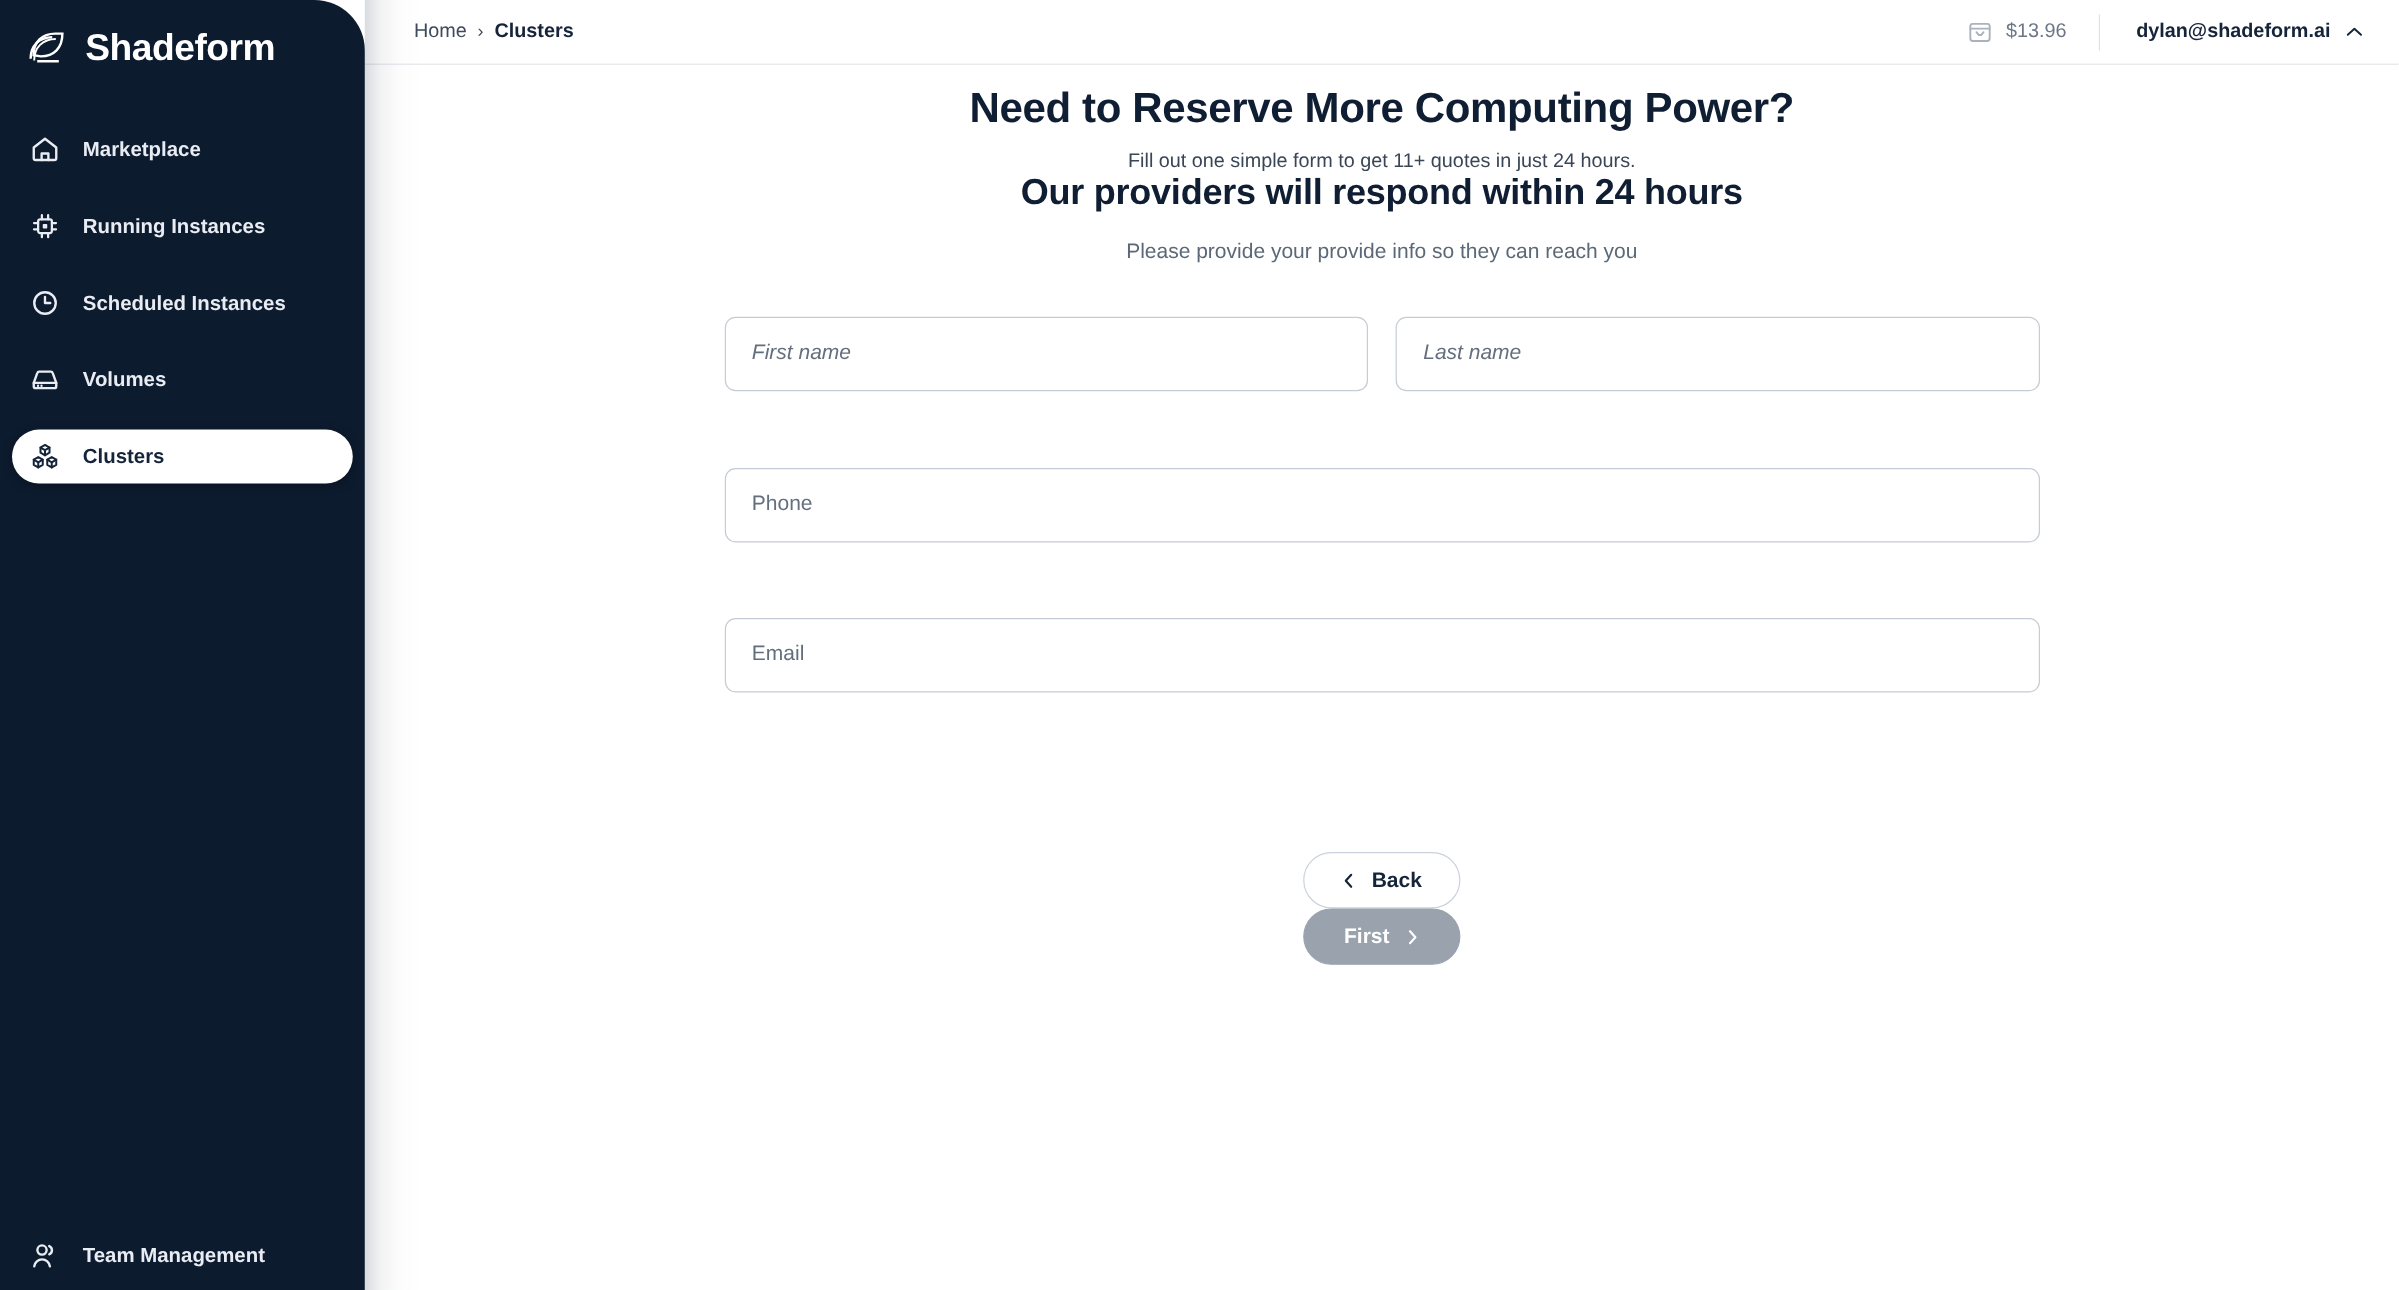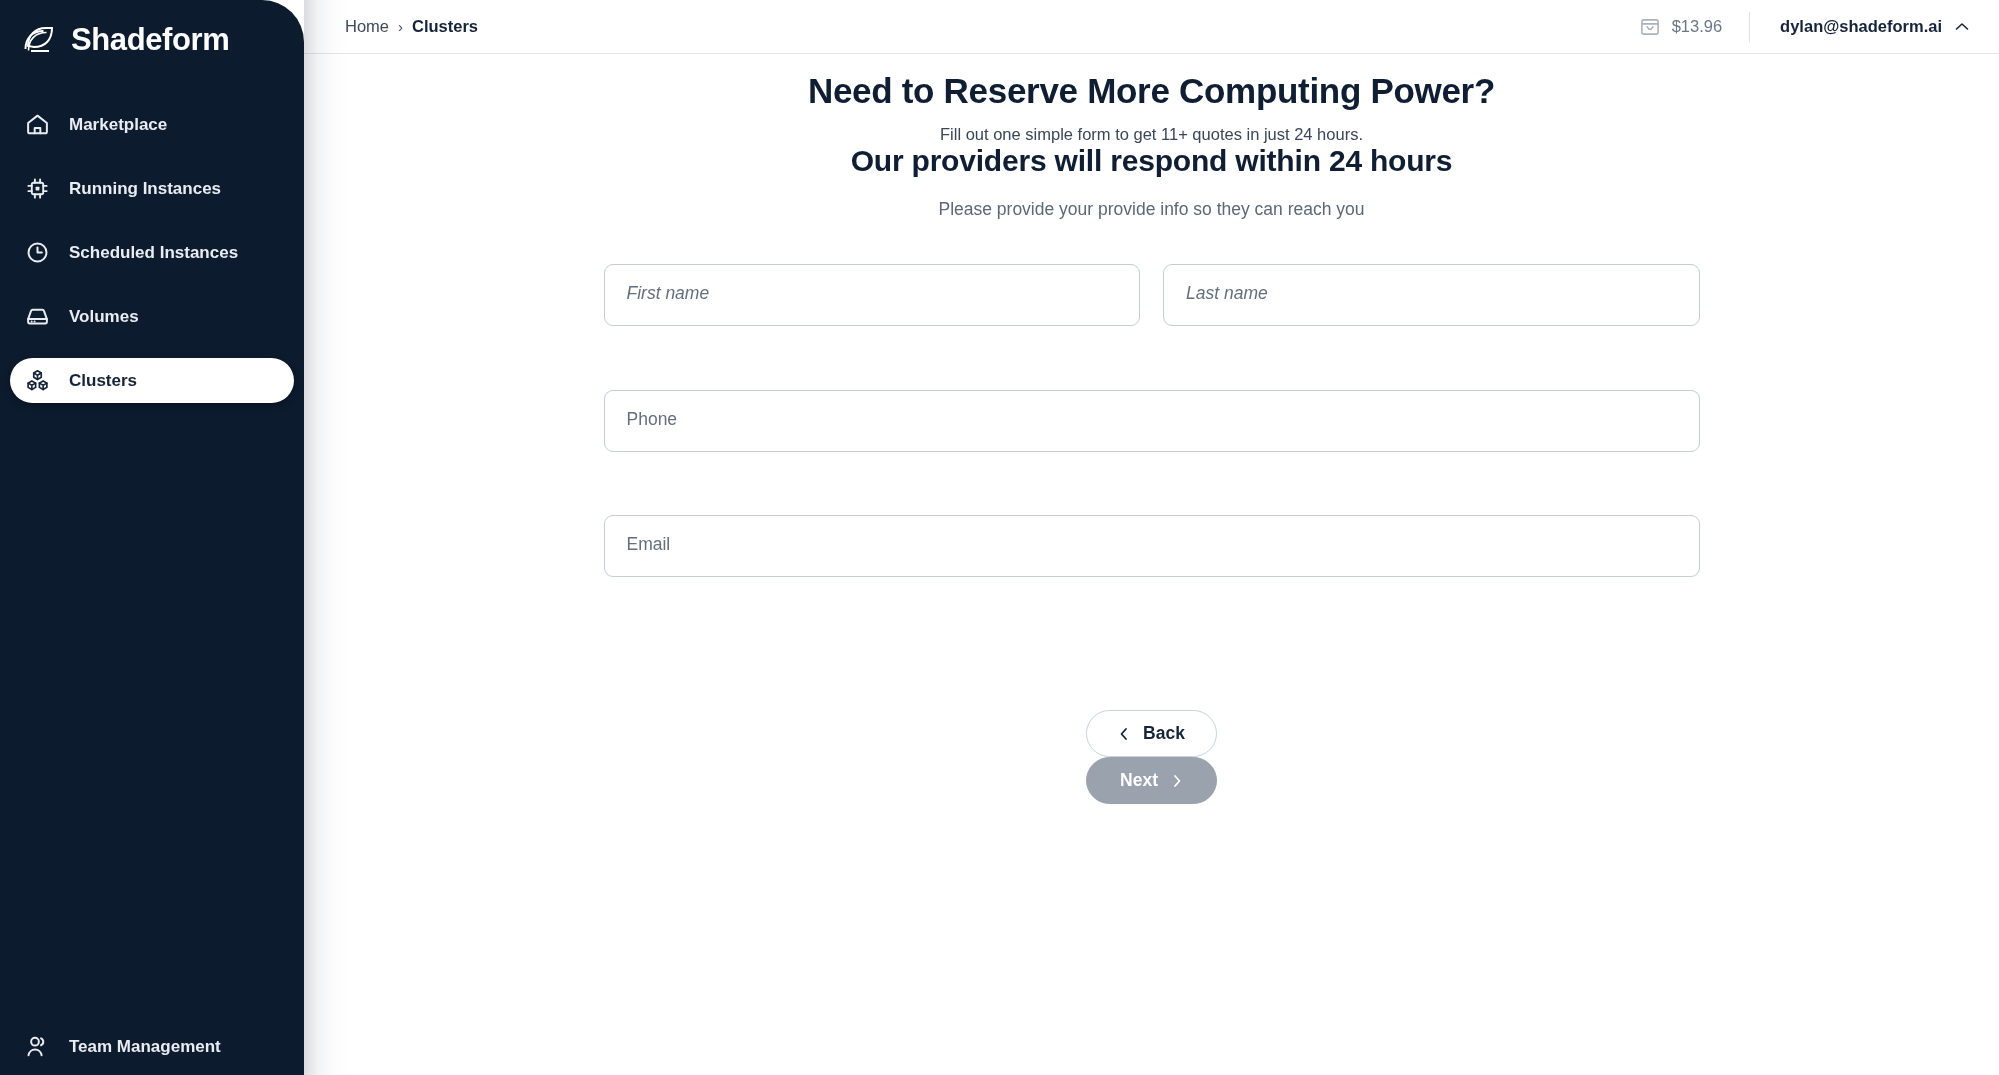--- a/index.html
+++ b/index.html
@@ -342,21 +342,21 @@
     </div>
 
     <div class="footer-row">
       <div class="btn btn-back">
         <svg class="chev" viewBox="0 0 12 16" fill="none" stroke="#16243a" stroke-width="1.8" stroke-linecap="round" stroke-linejoin="round">
           <path d="M8 3 L3.5 8 L8 13"></path>
         </svg>
         <span>Back</span>
       </div>
       <div class="btn btn-next">
-        <span>Next</span>
+        <span>First</span>
         <svg class="chev" viewBox="0 0 12 16" fill="none" stroke="#ffffff" stroke-width="1.8" stroke-linecap="round" stroke-linejoin="round">
           <path d="M4 3 L8.5 8 L4 13"></path>
         </svg>
       </div>
     </div>
 
   </main>
 
 </div>
 

